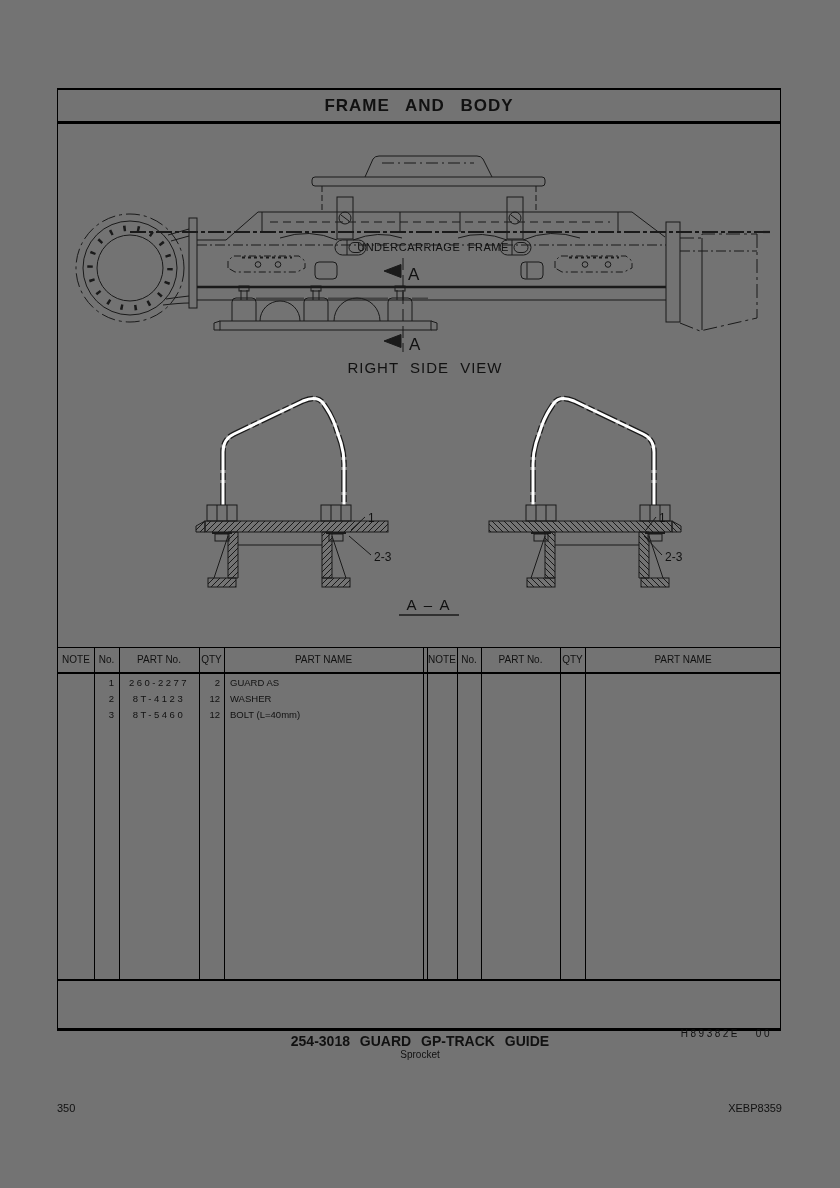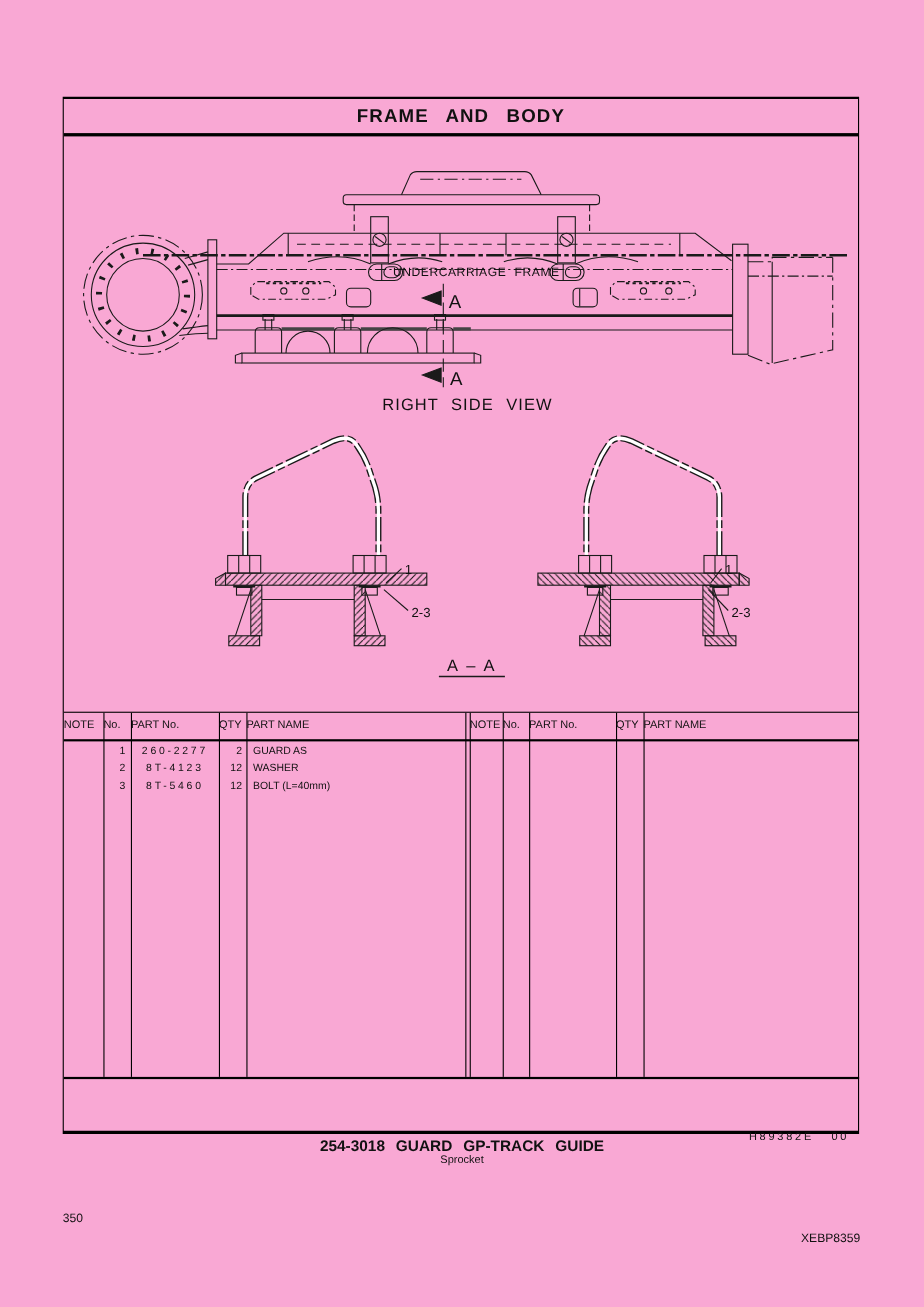--- a/index.html
+++ b/index.html
@@ -1,41 +1,41 @@
 <!DOCTYPE html>
 <html><head>
 <meta charset="utf-8">
 <style>
   html,body{margin:0;padding:0;background:#e8e8e8;}
-  .page{position:relative;width:840px;height:1188px;background:#f9a8d4;
+  .page{position:relative;width:840px;height:1188px;background:#737373;
         font-family:"Liberation Sans",sans-serif;color:#111;overflow:hidden;}
   .border-box{position:absolute;left:57px;top:88px;width:722px;height:938px;
         border:1px solid #000;border-top-width:2px;border-bottom-width:3px;}
   .title-band{height:31px;border-bottom:3px solid #000;text-align:center;
         line-height:31px;font-size:17px;font-weight:bold;letter-spacing:1px;word-spacing:10px;}
   svg{position:absolute;left:57px;top:124px;}
   svg text{font-family:"Liberation Sans",sans-serif;fill:#111;stroke:none;}
   .parts-table{position:absolute;left:58px;top:647px;width:723px;height:331px;
         border-top:1px solid #000;border-bottom:2px solid #000;font-size:10px;}
   .vl{position:absolute;top:0;bottom:0;width:1px;background:#000;}
   .hl{position:absolute;left:0;right:0;top:24px;height:2px;background:#000;}
-  .th{position:absolute;top:0;height:24px;line-height:24px;
+  .th{position:absolute;top:0;height:24px;line-height:24px;text-align:center;
         font-size:10px;white-space:nowrap;overflow:hidden;}
   .cell{position:absolute;height:16px;line-height:16px;white-space:nowrap;font-size:9.5px;}
   .num{text-align:right;}
   .pn{text-align:center;letter-spacing:2.5px;}
   .hcode{position:absolute;top:1006px;right:68px;font-size:10px;letter-spacing:2.5px;
         line-height:14px;white-space:pre;margin-top:21px;}
   .caption{position:absolute;left:0;right:0;top:1033px;text-align:center;}
   .caption .l1{font-size:14px;font-weight:bold;line-height:16px;word-spacing:6px;}
   .caption .l2{font-size:10px;line-height:11px;}
   .caption .l3{font-size:11px;line-height:12px;}
   .caption .l4{font-size:11px;line-height:12px;}
   .pageno{position:absolute;left:57px;top:1102px;font-size:11px;}
-  .doccode{position:absolute;right:58px;top:1102px;font-size:11px;margin-top:18px;}
+  .doccode{position:absolute;right:58px;top:1102px;font-size:11px;}
 </style>
 </head>
 <body>
 
 <div class="page">
 
   <div class="border-box">
     <div class="title-band">FRAME AND BODY</div>
   </div>
 

